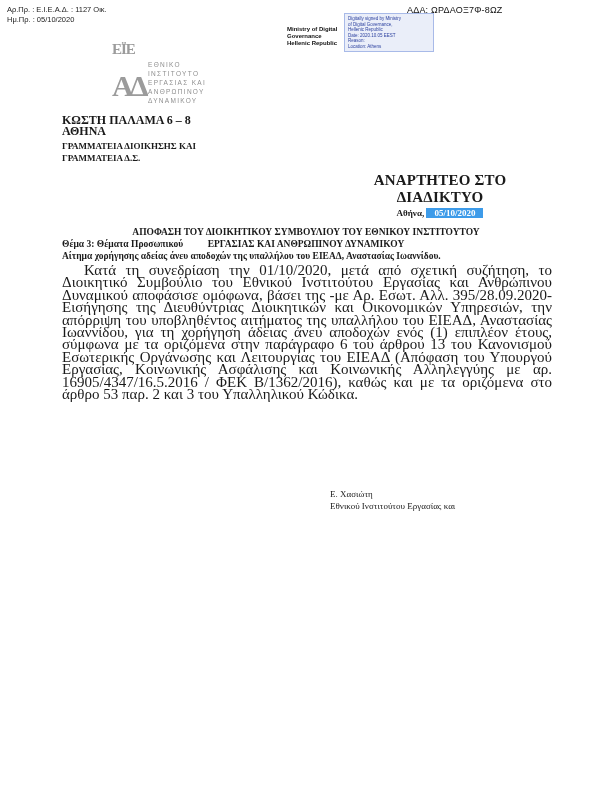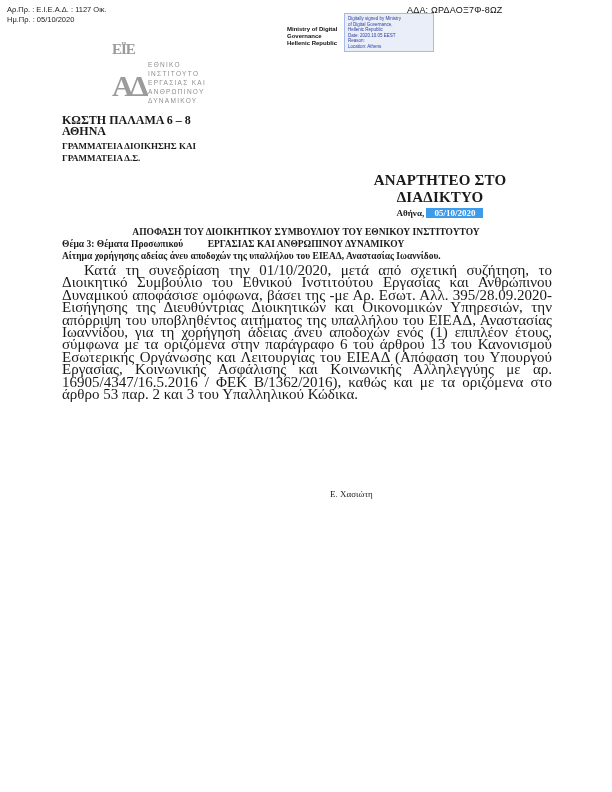--- a/index.html
+++ b/index.html
@@ -114,15 +114,16 @@
 
   <div class="abs subject">
     <div>Θέμα 3: Θέματα Προσωπικού</div>
     <div>Αίτημα χορήγησης αδείας άνευ αποδοχών της υπαλλήλου του ΕΙΕΑΔ, Αναστασίας Ιωαννίδου.</div>
   </div>
 
   <div class="abs body-par">Κατά τη συνεδρίαση την 01/10/2020, μετά από σχετική συζήτηση, το Διοικητικό Συμβούλιο του Εθνικού Ινστιτούτου Εργασίας και Ανθρώπινου Δυναμικού αποφάσισε ομόφωνα, βάσει της -με Αρ. Εσωτ. Αλλ. 395/28.09.2020- Εισήγησης της Διευθύντριας Διοικητικών και Οικονομικών Υπηρεσιών, την απόρριψη του υποβληθέντος αιτήματος της υπαλλήλου του ΕΙΕΑΔ, Αναστασίας Ιωαννίδου, για τη χορήγηση άδειας άνευ αποδοχών ενός (1) επιπλέον έτους, σύμφωνα με τα οριζόμενα στην παράγραφο 6 του άρθρου 13 του Κανονισμού Εσωτερικής Οργάνωσης και Λειτουργίας του ΕΙΕΑΔ (Απόφαση του Υπουργού Εργασίας, Κοινωνικής Ασφάλισης και Κοινωνικής Αλληλεγγύης με αρ. 16905/4347/16.5.2016 / ΦΕΚ Β/1362/2016), καθώς και με τα οριζόμενα στο άρθρο 53 παρ. 2 και 3 του Υπαλληλικού Κώδικα.</div>
 
   <div class="abs signature">
     <div>Ε. Χασιώτη</div>
+    <div>Εθνικού Ινστιτούτου Εργασίας και</div>
   </div>
 
 </div>
 
 </body></html>

